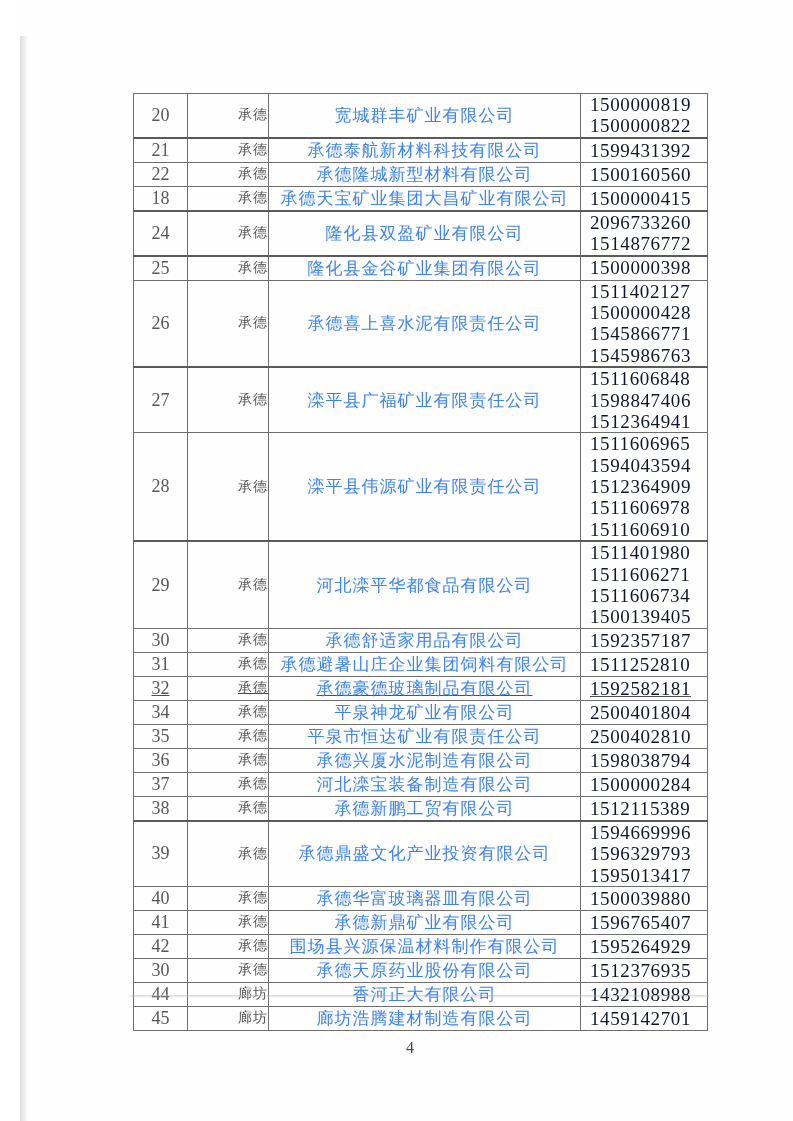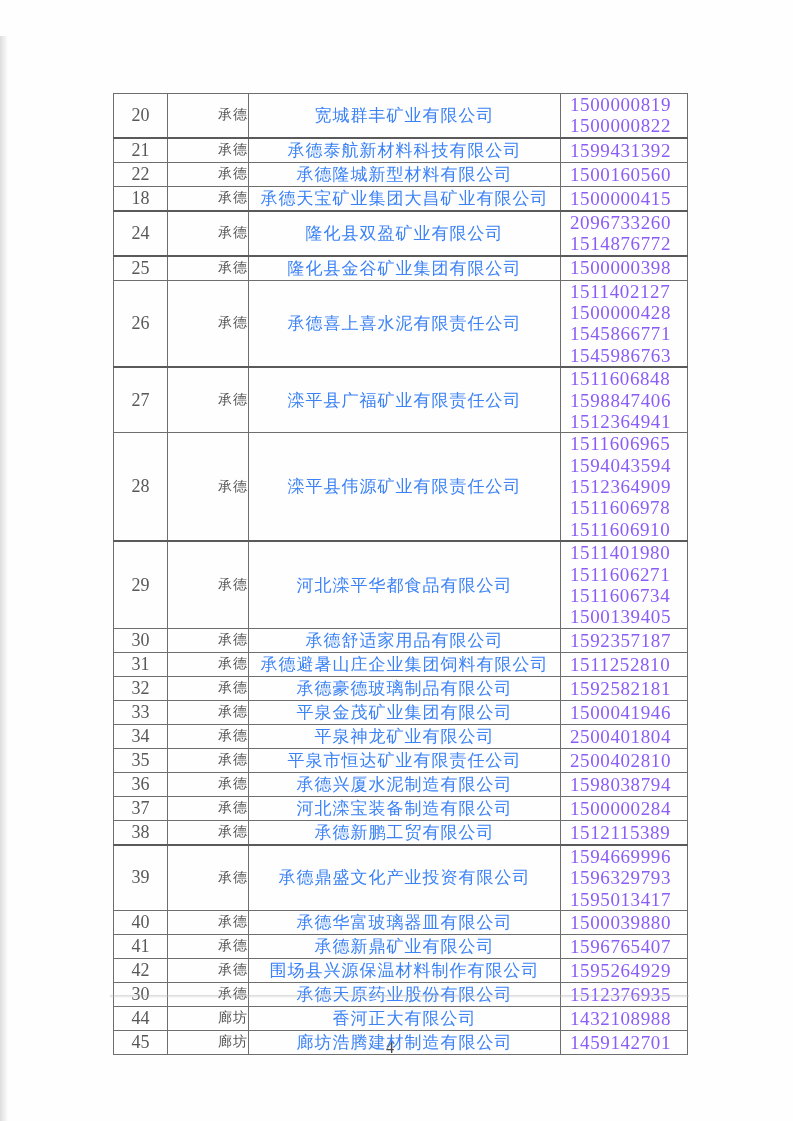--- a/index.html
+++ b/index.html
@@ -5,20 +5,21 @@
   * { margin: 0; padding: 0; box-sizing: border-box; }
   html, body { background: #ffffff; }
   body {
     font-family: "Liberation Serif", "DejaVu Serif", serif;
     width: 793px; height: 1121px;
     position: relative; overflow: hidden;
   }
   .page {
     position: absolute; inset: 0;
     background: #fefefe;
+    margin-left: 20px;
   }
   
   .scan-edge {
     position: absolute; left: 0; top: 36px; width: 8px; height: 1085px;
     background: linear-gradient(to right, #d7d7d7, #f2f2f2 70%, rgba(255,255,255,0));
     opacity: .85;
   }
   table.doc-table {
     position: absolute; left: 113px; top: 93px; width: 574px;
     border-collapse: collapse; table-layout: fixed;
@@ -39,21 +40,21 @@
     text-align: right; font-size: 14px; letter-spacing: 1px; color: #555555;
   }
   td.c-company {
     text-align: center; font-size: 17px; letter-spacing: 1px; color: #3b82f6;
   }
   td.c-numbers {
     padding-left: 9px; text-align: left;
   }
   .num-line {
     height: 21.4px; line-height: 21.4px;
-    font-size: 19px; letter-spacing: .6px; color: #8b5cf6;
+    font-size: 19px; letter-spacing: .6px; color: #0f172a;
   }
   
   .table-shadow {
     position: absolute; left: 110px; top: 995px; width: 579px; height: 3px;
     background: linear-gradient(to bottom, #b5b5b5, rgba(255,255,255,0));
     opacity: .55;
   }
   .page-number {
     position: absolute; left: 0; top: 1039px; width: 780px;
     text-align: center; font-size: 16px; color: #4a4a4a;
@@ -177,34 +178,26 @@
           </td>
         </tr>
         <tr style="height: 21.4px;">
           <td class="c-index">31</td>
           <td class="c-city">承德</td>
           <td class="c-company">承德避暑山庄企业集团饲料有限公司</td>
           <td class="c-numbers">
             <div class="num-line">1511252810</div>
           </td>
         </tr>
-        <tr style="height: 21.4px;">
+        <tr style="height: 21.4px; text-decoration: underline;">
           <td class="c-index">32</td>
           <td class="c-city">承德</td>
           <td class="c-company">承德豪德玻璃制品有限公司</td>
           <td class="c-numbers">
             <div class="num-line">1592582181</div>
-          </td>
-        </tr>
-        <tr style="height: 21.4px;">
-          <td class="c-index">33</td>
-          <td class="c-city">承德</td>
-          <td class="c-company">平泉金茂矿业集团有限公司</td>
-          <td class="c-numbers">
-            <div class="num-line">1500041946</div>
           </td>
         </tr>
         <tr style="height: 21.4px;">
           <td class="c-index">34</td>
           <td class="c-city">承德</td>
           <td class="c-company">平泉神龙矿业有限公司</td>
           <td class="c-numbers">
             <div class="num-line">2500401804</div>
           </td>
         </tr>

